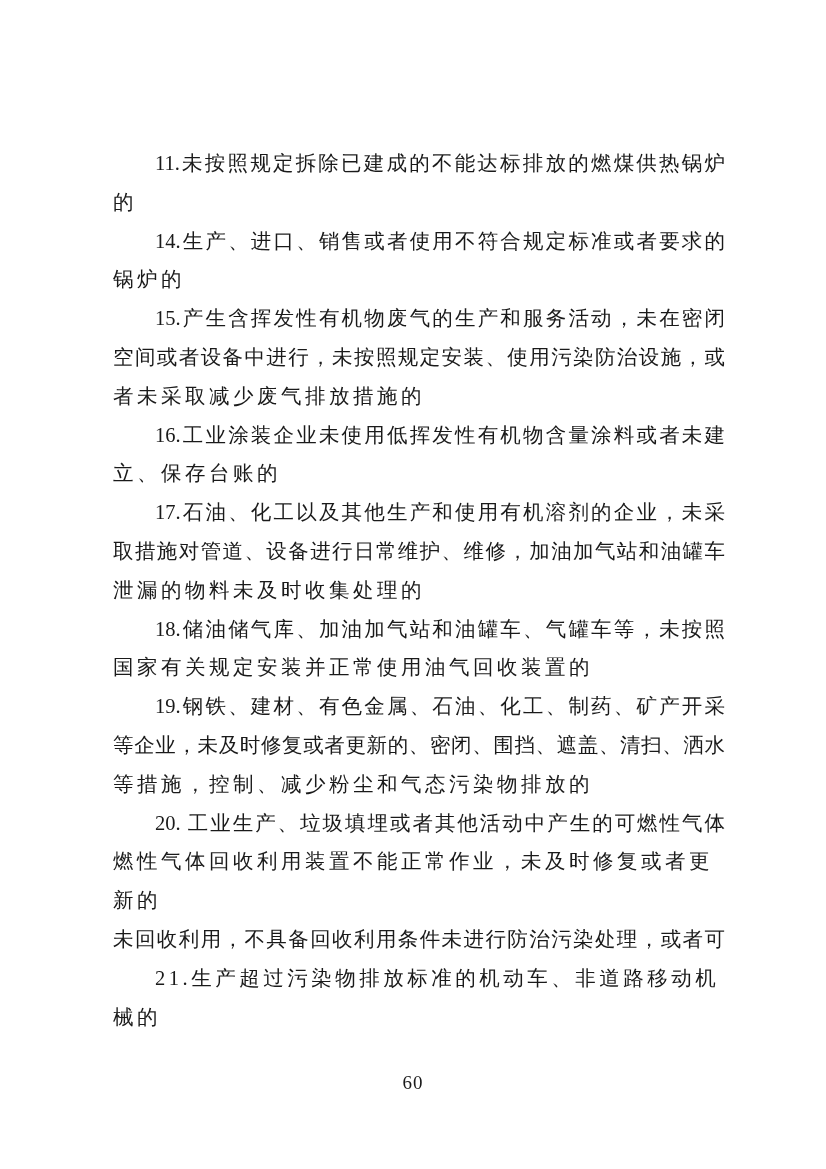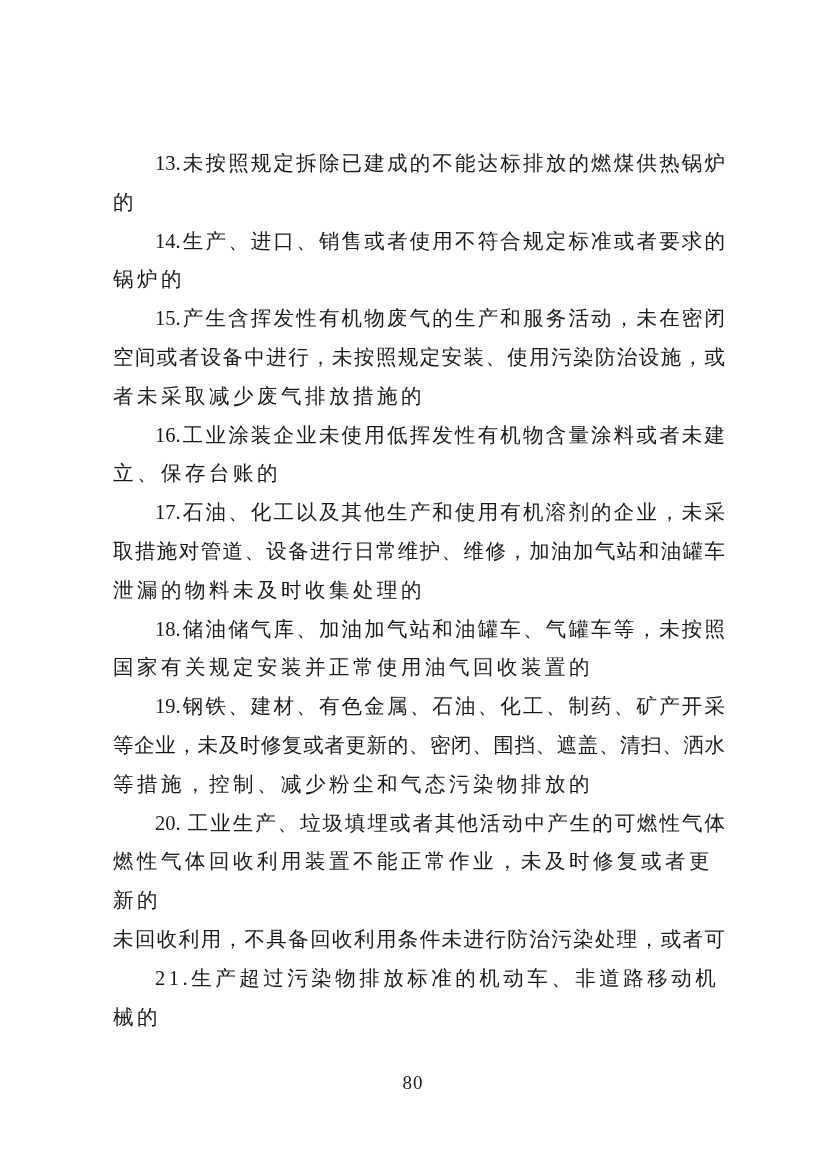--- a/index.html
+++ b/index.html
@@ -49,21 +49,21 @@
     font-size: 19px;
     letter-spacing: 1px;
     color: #1a1a1a;
   }
 </style>
 </head>
 <body>
 
 <div class="page">
   <div class="content" id="content">
-      <div class="line first">13.未按照规定拆除已建成的不能达标排放的燃煤供热锅炉</div>
+      <div class="line first">11.未按照规定拆除已建成的不能达标排放的燃煤供热锅炉</div>
       <div class="line end">的</div>
       <div class="line first">14.生产、进口、销售或者使用不符合规定标准或者要求的</div>
       <div class="line end">锅炉的</div>
       <div class="line first">15.产生含挥发性有机物废气的生产和服务活动，未在密闭</div>
       <div class="line">空间或者设备中进行，未按照规定安装、使用污染防治设施，或</div>
       <div class="line end">者未采取减少废气排放措施的</div>
       <div class="line first">16.工业涂装企业未使用低挥发性有机物含量涂料或者未建</div>
       <div class="line end">立、保存台账的</div>
       <div class="line first">17.石油、化工以及其他生产和使用有机溶剂的企业，未采</div>
       <div class="line">取措施对管道、设备进行日常维护、维修，加油加气站和油罐车</div>
@@ -71,14 +71,14 @@
       <div class="line first">18.储油储气库、加油加气站和油罐车、气罐车等，未按照</div>
       <div class="line end">国家有关规定安装并正常使用油气回收装置的</div>
       <div class="line first">19.钢铁、建材、有色金属、石油、化工、制药、矿产开采</div>
       <div class="line">等企业，未及时修复或者更新的、密闭、围挡、遮盖、清扫、洒水</div>
       <div class="line end">等措施，控制、减少粉尘和气态污染物排放的</div>
       <div class="line first">20. 工业生产、垃圾填埋或者其他活动中产生的可燃性气体</div>
       <div class="line end">燃性气体回收利用装置不能正常作业，未及时修复或者更新的</div>
       <div class="line">未回收利用，不具备回收利用条件未进行防治污染处理，或者可</div>
       <div class="line first end">21.生产超过污染物排放标准的机动车、非道路移动机械的</div>
     </div>
-  <div class="page-number">80</div>
+  <div class="page-number">60</div>
 </div>
 
 </body></html>

